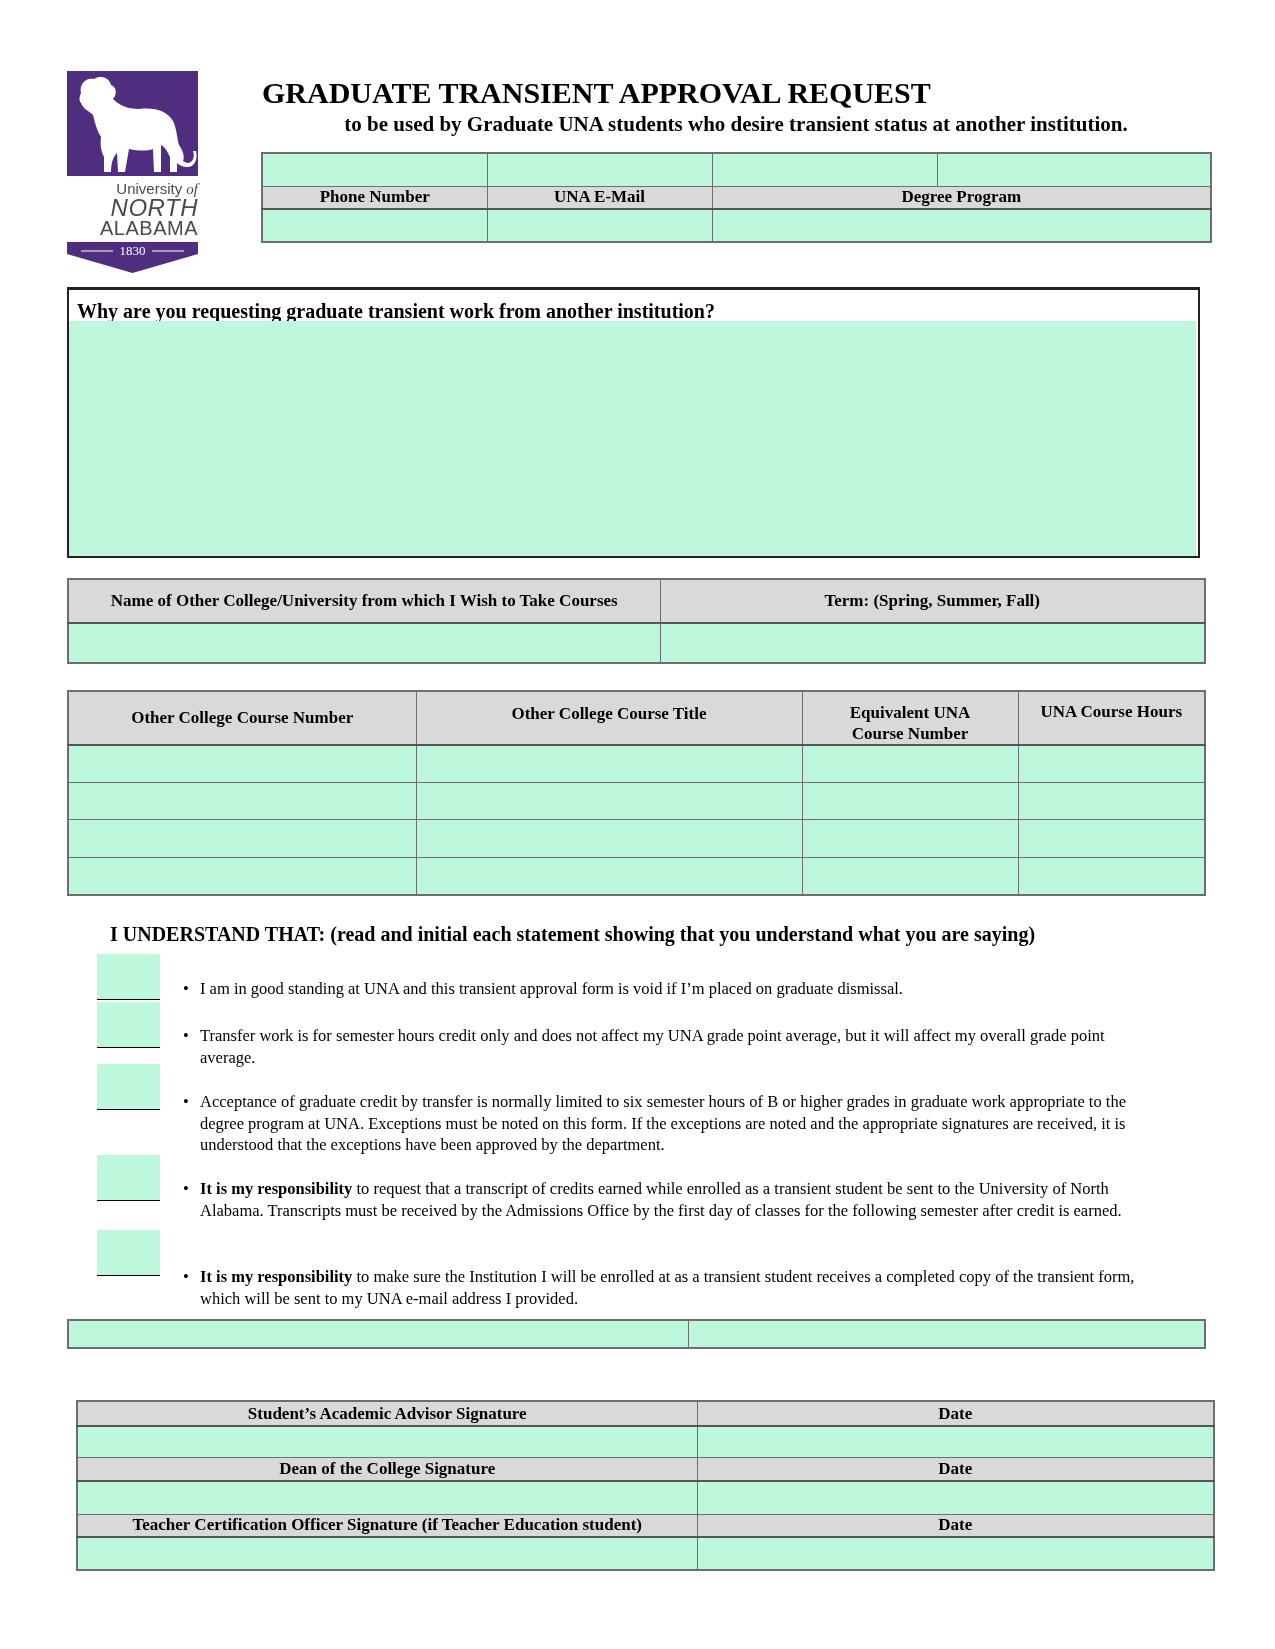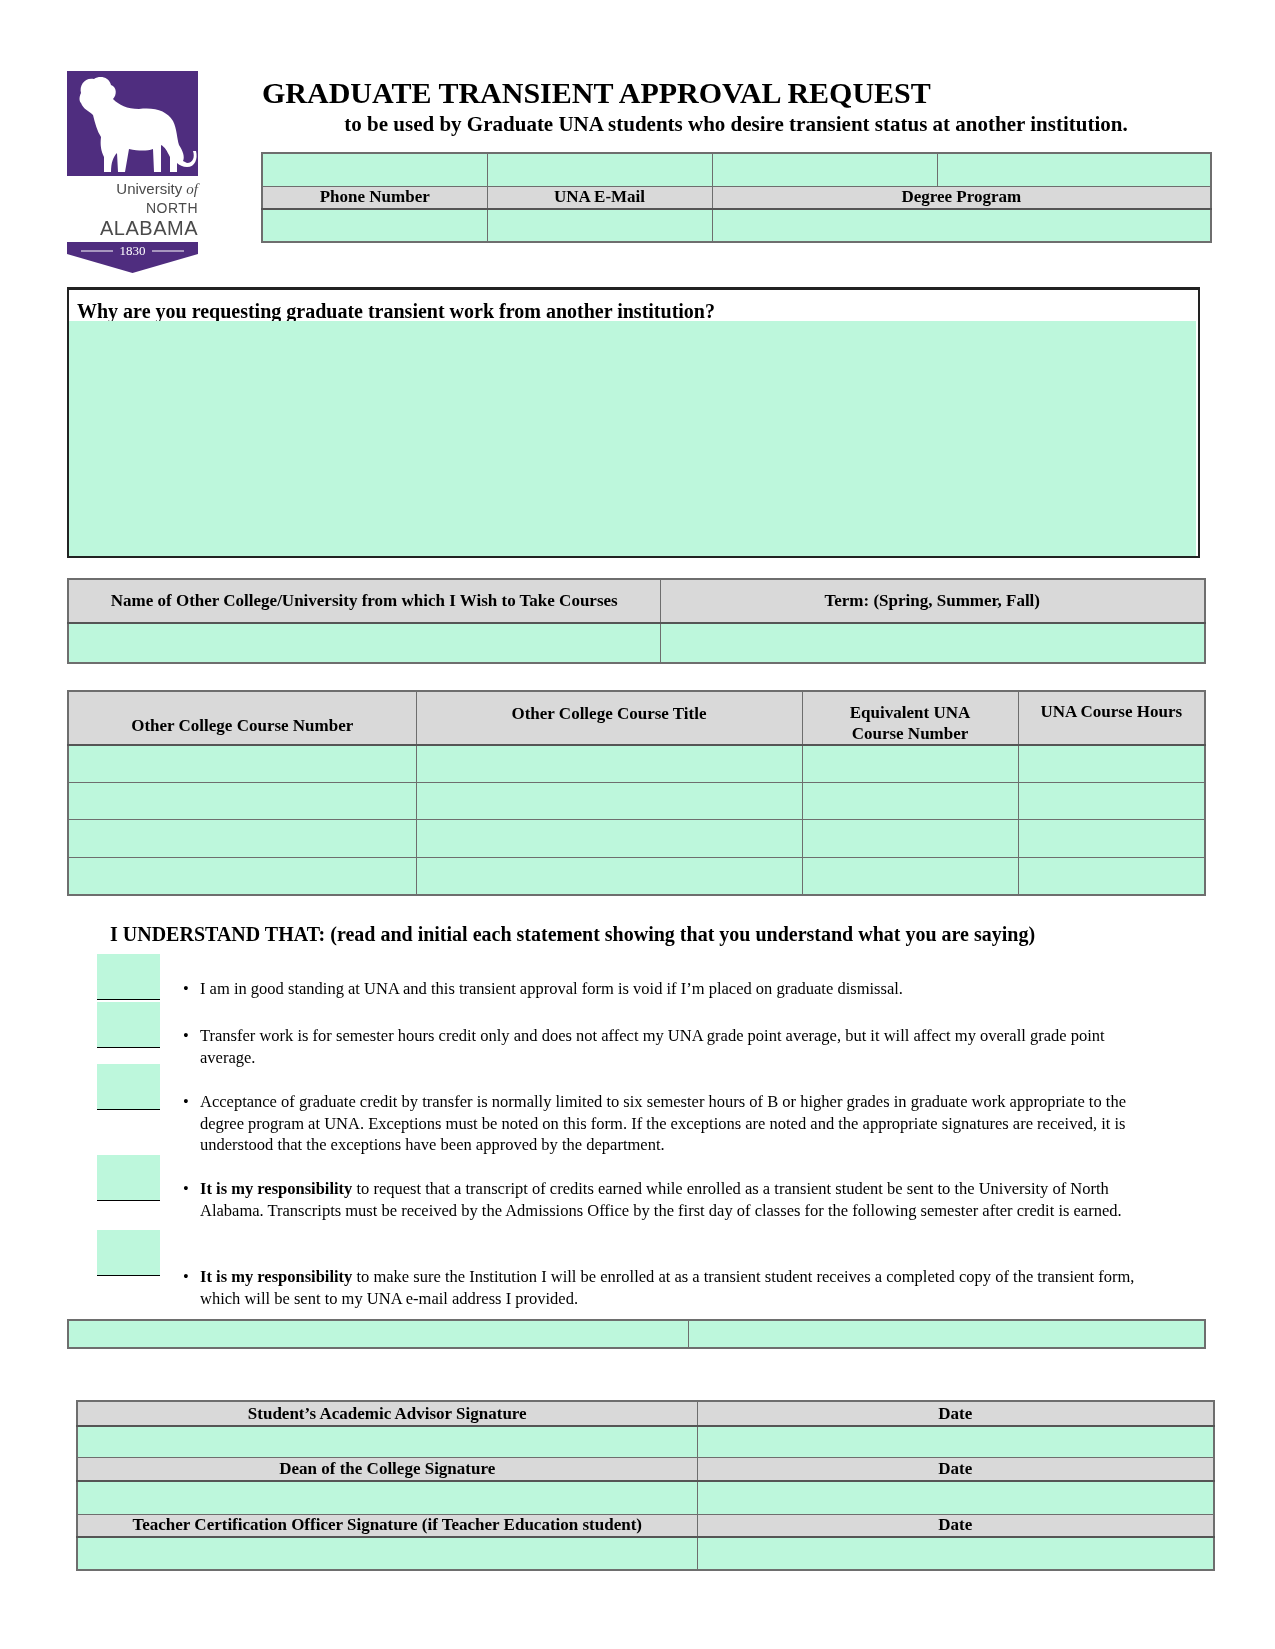--- a/index.html
+++ b/index.html
@@ -12,21 +12,21 @@
   table.form td.hdr { border-bottom: 2px solid #555; vertical-align: middle; }
   table.form td.fill { border-color: #6e6e6e; }
   table.form { border: 2px solid #6e6e6e; }
 
   
   #logo { left: 67px; top: 71px; width: 131px; height: 202px; }
   #logo .top { position: absolute; left: 0; top: 0; width: 131px; height: 105px; background: #4f2d7f; }
   #logo .mid { position: absolute; left: 0; top: 105px; width: 131px; height: 64px; text-align: right; color: #4a4a4a; font-family: "Liberation Sans", sans-serif; }
   #logo .mid .l1 { font-size: 15px; line-height: 17px; margin-top: 4px; }
   #logo .mid .l1 i { font-family: "Liberation Serif", serif; }
-  #logo .mid .l2 { font-size: 14px; line-height: 20px; letter-spacing: 0.5px; }
+  #logo .mid .l2 { font-size: 24px; line-height: 20px; letter-spacing: 0.5px; font-style: italic; }
   #logo .mid .l3 { font-size: 20px; line-height: 21px; letter-spacing: 0.5px; }
   #logo .shield { position: absolute; left: 0; top: 171px; width: 131px; height: 31px; }
 
   #title { left: 262px; top: 76px; width: 948px; font-size: 30px; font-weight: bold; line-height: 34px; }
   #subtitle { left: 262px; top: 112px; width: 948px; text-align: center; font-size: 21px; font-weight: bold; line-height: 24px; }
 
   
   #why-box { left: 67px; top: 287px; width: 1133px; height: 271px; border: 2px solid #222; border-top-width: 3px; box-sizing: border-box; background: #fff; }
   #why-label { position: absolute; left: 8px; top: 10px; font-size: 20px; font-weight: bold; }
   #why-field { position: absolute; left: 0; top: 31px; right: 2px; bottom: 0; }
@@ -115,21 +115,21 @@
 
 <table class="form" style="left:67px; top:690px; width:1137px;">
   <colgroup>
       <col style="width:348px">
       <col style="width:386px">
       <col style="width:216px">
       <col style="width:187px">
     </colgroup>
   <tbody>
       <tr style="height:53px">
-    <td class="hdr" style="vertical-align:top;padding-top:24px">Other College Course Number</td>
+    <td class="hdr" style="vertical-align:top;padding-top:16px">Other College Course Number</td>
     <td class="hdr" style="vertical-align:top;padding-top:12px">Other College Course Title</td>
     <td class="hdr" style="vertical-align:top;padding:10px 20px 0;line-height:21px">Equivalent UNA Course Number</td>
     <td class="hdr" style="vertical-align:top;padding-top:10px">UNA Course Hours</td>
   </tr>
   <tr style="height:37px">
     <td class="fill"></td>
     <td class="fill"></td>
     <td class="fill"></td>
     <td class="fill"></td>
   </tr>

